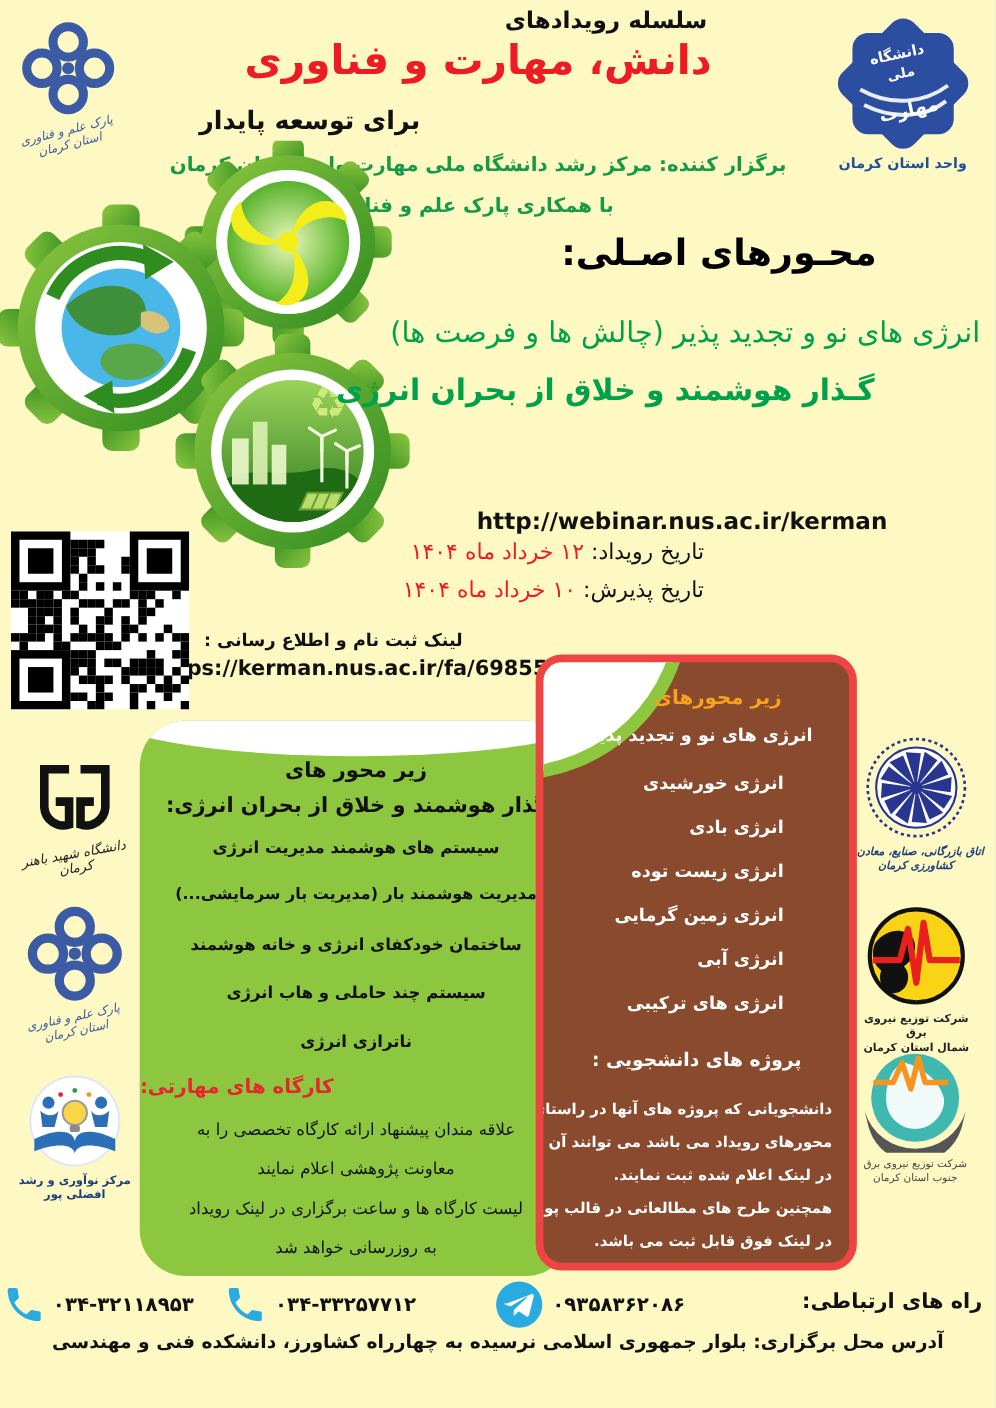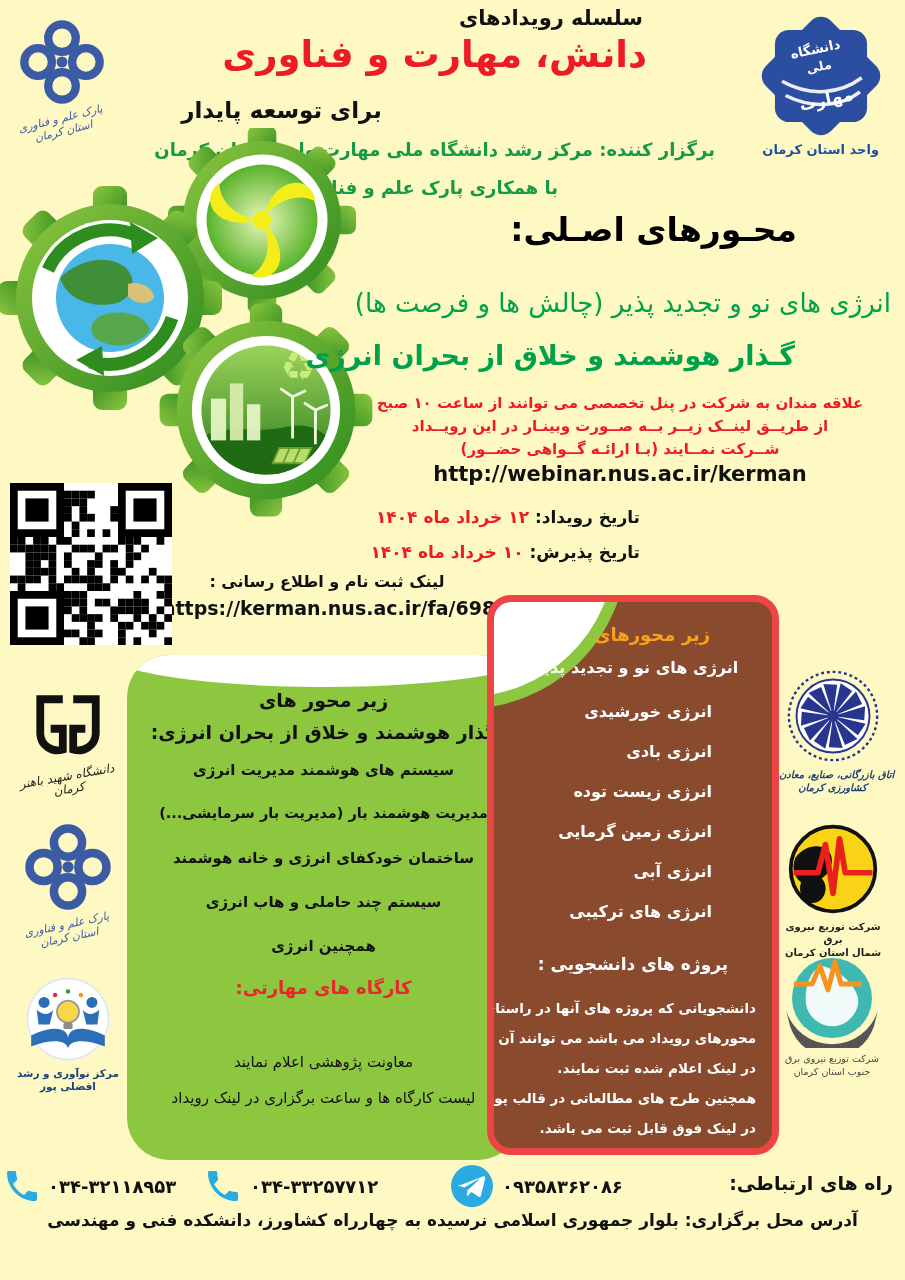--- a/index.html
+++ b/index.html
@@ -15,34 +15,34 @@
   .organizer{top:139px;right:190px;font-size:18px;font-weight:bold;color:#169a47;}
   .coop{top:177px;right:347px;font-size:18px;font-weight:bold;color:#169a47;}
   .emblem-cap{top:142px;right:26px;width:112px;text-align:center;font-size:13px;font-weight:bold;color:#1d4f9c;}
   
   .main-heading{top:210px;right:108px;font-size:33px;font-weight:bold;color:#000;}
   .main-item0{top:288px;right:14px;font-size:26px;font-weight:normal;color:#00a14b;}
   .main-item1{top:340px;right:110px;font-size:27px;font-weight:bold;color:#00a14b;}
   .note{top:392px;right:15px;width:540px;text-align:center;font-size:15px;line-height:23px;
         font-weight:bold;color:#ed1c24;}
   .webinar-url{top:462px;right:15px;width:540px;text-align:center;font-size:21px;font-weight:bold;color:#111;}
-  .dates{top:500px;right:265px;text-align:right;font-size:17px;font-weight:bold;line-height:35px;}
+  .dates{top:484px;right:265px;text-align:right;font-size:20px;font-weight:normal;line-height:35px;}
   .dates .val{color:#ed1c24;}
-  .reg{left:162px;width:330px;text-align:center;}
+  .reg{left:138px;width:330px;text-align:center;}
   .reg-label{top:572px;font-size:16px;font-weight:bold;}
   .reg-url{top:597px;font-size:19px;font-weight:bold;}
   
   .green-panel{left:127px;top:655px;width:393px;height:505px;background:#8dc63f;
                border-radius:42px;overflow:hidden;z-index:2;}
   .green-panel::before{content:"";position:absolute;left:-10%;top:-52px;width:120%;height:84px;
                background:#fff;border-radius:50%;}
   .gp-sub{top:34px;width:100%;text-align:center;font-size:19px;font-weight:bold;color:#111;}
   .gp-head{top:66px;width:100%;text-align:center;font-size:19px;font-weight:bold;color:#111;}
   .gp-item{width:100%;text-align:center;font-size:15px;font-weight:bold;color:#111;white-space:nowrap;}
-  .gp-ws-head{top:322px;width:100%;text-align:center;font-size:18px;font-weight:bold;color:#e8262d;}
+  .gp-ws-head{top:322px;width:100%;text-align:left;font-size:18px;font-weight:bold;color:#e8262d;}
   .gp-ws-line{width:100%;text-align:center;font-size:15px;color:#111;white-space:nowrap;}
   .brown-panel{left:487px;top:595px;width:292px;height:560px;background:#8a4a2d;
                border:7px solid #ef4444;border-radius:24px;overflow:hidden;z-index:3;box-sizing:border-box;}
   .brown-panel::before{content:"";position:absolute;left:-192px;top:-207px;width:300px;height:290px;
                border-radius:50%;background:#fff;border:12px solid #8dc63f;}
   .bp-sub{top:22px;right:20px;width:200px;text-align:center;font-size:18px;font-weight:bold;color:#f7a21c;z-index:1;}
   .bp-head{top:56px;width:100%;text-align:center;font-size:16px;font-weight:bold;color:#fff;z-index:1;}
   .bp-item{right:60px;font-size:16px;font-weight:bold;color:#fff;white-space:nowrap;z-index:1;}
   .bp-prj-head{top:352px;width:100%;text-align:center;font-size:17px;font-weight:bold;color:#fff;z-index:1;}
   .bp-prj-line{right:16px;font-size:13.5px;font-weight:bold;color:#fff;white-space:nowrap;z-index:1;}
@@ -185,25 +185,20 @@
         </g>
         <text x="34" y="-32" font-size="42" text-anchor="middle" fill="#cdeb7a">♻</text>
       </g>
     </g>
   </svg>
 
   <div class="abs main-heading nw">محـورهای اصـلی:</div>
   <div class="abs main-item0 nw">انرژی های نو و تجدید پذیر (چالش ها و فرصت ها)</div>
   <div class="abs main-item1 nw">گـذار هوشمند و خلاق از بحران انرژی</div>
 
-  <div class="abs note">
-    <div>علاقه مندان به شرکت در پنل تخصصی می توانند از ساعت ۱۰ صبح</div>
-    <div>از طریــق لینــک زیــر بــه صــورت وبینـار در این رویــداد</div>
-    <div>شــرکت نمــایند (بـا ارائـه گــواهی حضــور)</div>
-  </div>
   <div class="abs webinar-url" dir="ltr">http://webinar.nus.ac.ir/kerman</div>
 
   <div class="abs dates">
     <div class="nw">
       <span>تاریخ رویداد:</span>
       <span class="val">۱۲ خرداد ماه ۱۴۰۴</span>
     </div>
     <div class="nw">
       <span>تاریخ پذیرش:</span>
       <span class="val">۱۰ خرداد ماه ۱۴۰۴</span>
@@ -371,24 +366,26 @@
       </g>
   </svg>
 
   <div class="abs green-panel">
     <div class="abs gp-sub nw">زیر محور های</div>
     <div class="abs gp-head nw">گذار هوشمند و خلاق از بحران انرژی:</div>
     <div class="abs gp-item" style="top:106px">سیستم های هوشمند مدیریت انرژی</div>
     <div class="abs gp-item" style="top:150px;font-size:14.5px">مدیریت هوشمند بار (مدیریت بار سرمایشی...)</div>
     <div class="abs gp-item" style="top:194px">ساختمان خودکفای انرژی و خانه هوشمند</div>
     <div class="abs gp-item" style="top:238px">سیستم چند حاملی و هاب انرژی</div>
-    <div class="abs gp-item" style="top:282px">همچنین انرژی</div>
+    <div class="abs gp-item" style="top:282px">ناترازی انرژی</div>
     <div class="abs gp-ws-head nw">کارگاه های مهارتی:</div>
+    <div class="abs gp-ws-line" style="top:362px">علاقه مندان پیشنهاد ارائه کارگاه تخصصی را به</div>
     <div class="abs gp-ws-line" style="top:398px">معاونت پژوهشی اعلام نمایند</div>
     <div class="abs gp-ws-line" style="top:434px">لیست کارگاه ها و ساعت برگزاری در لینک رویداد</div>
+    <div class="abs gp-ws-line" style="top:470px">به روزرسانی خواهد شد</div>
   </div>
 
   <div class="abs brown-panel">
     <div class="abs bp-sub nw">زیر محورهای</div>
     <div class="abs bp-head nw">انرژی های نو و تجدید پذیر:</div>
     <div class="abs bp-item" style="top:100px">انرژی خورشیدی</div>
     <div class="abs bp-item" style="top:140px">انرژی بادی</div>
     <div class="abs bp-item" style="top:180px">انرژی زیست توده</div>
     <div class="abs bp-item" style="top:220px">انرژی زمین گرمایی</div>
     <div class="abs bp-item" style="top:260px">انرژی آبی</div>

